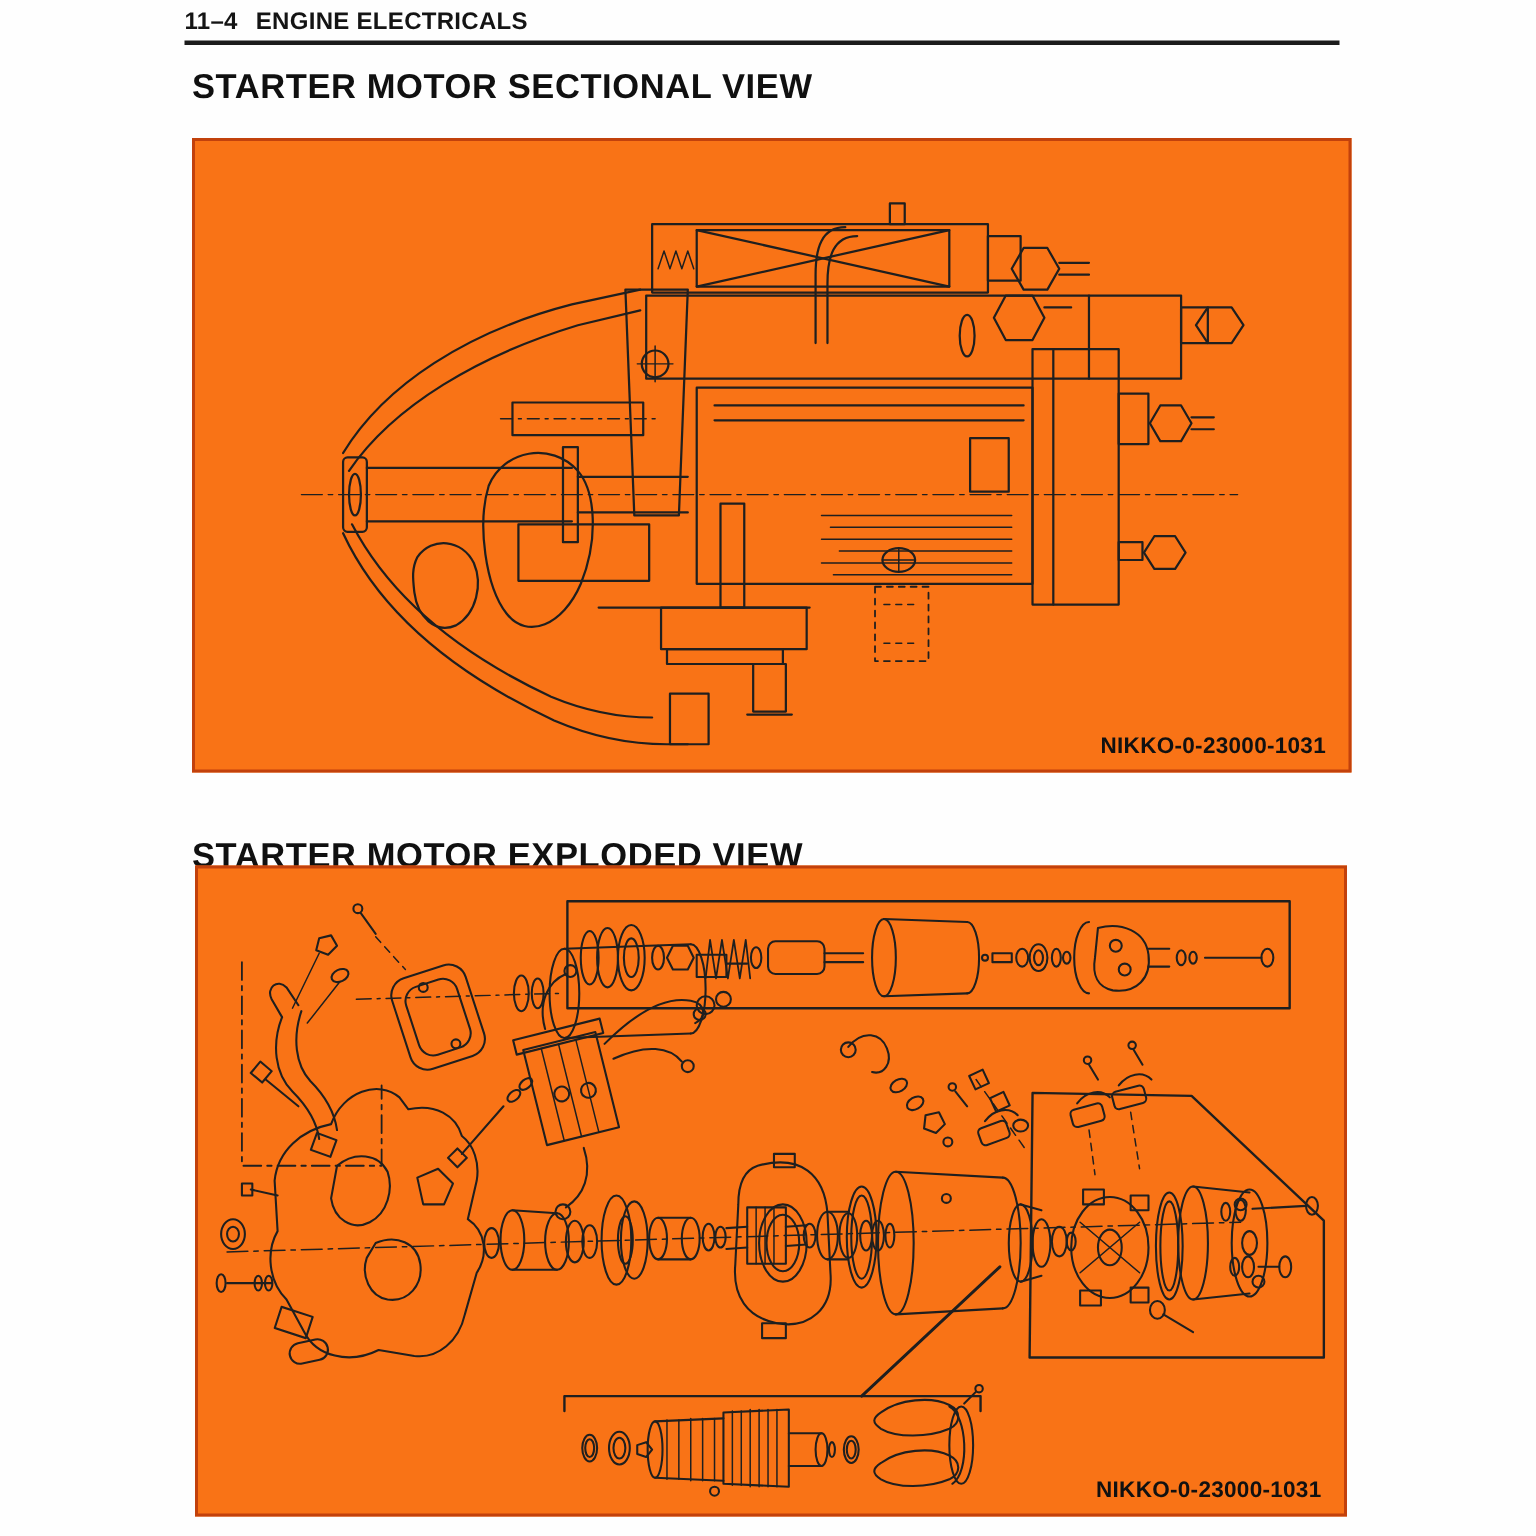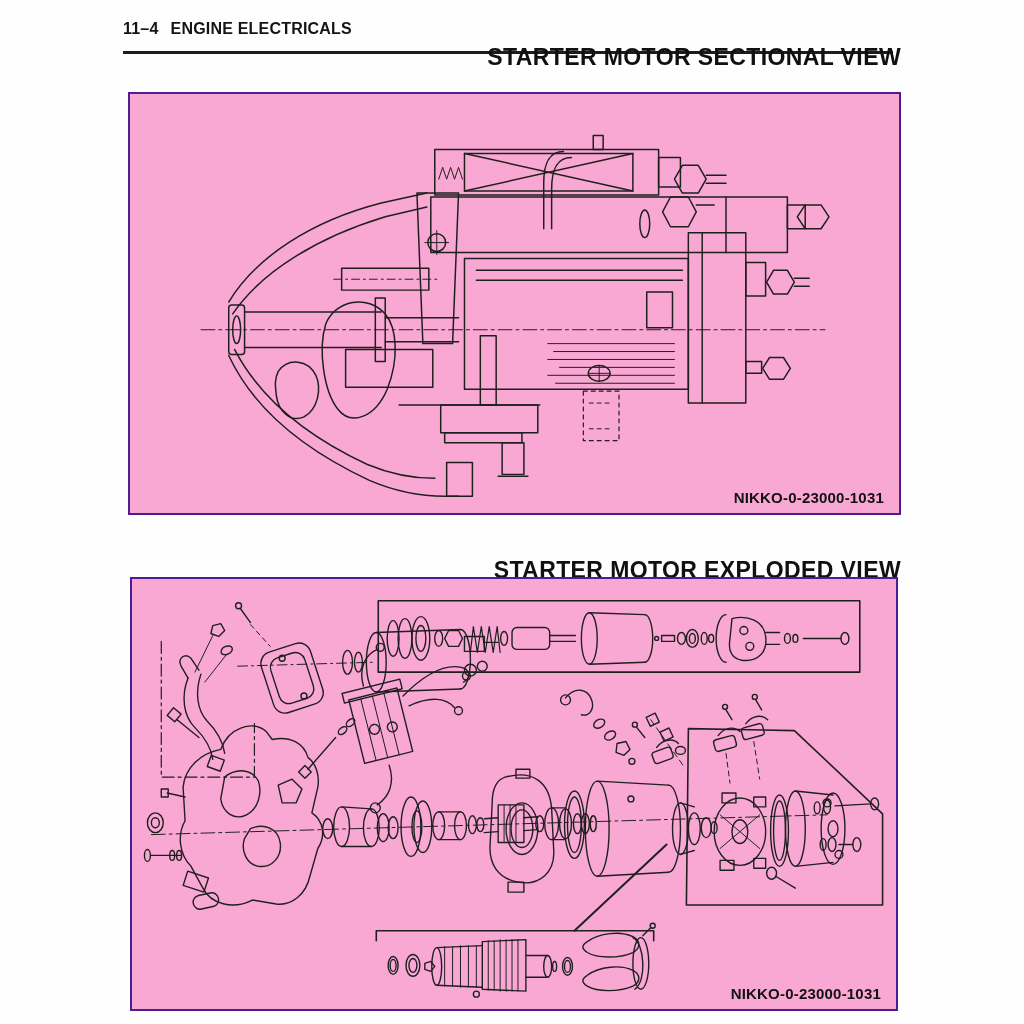--- a/index.html
+++ b/index.html
@@ -8,36 +8,35 @@
     background:#ffffff;
     font-family:"Liberation Sans", sans-serif;
     color:#141414;
     position:relative;
     overflow:hidden;
   }
   .page{position:absolute;inset:0;background:#fefefe;}
   .page-header{
     position:absolute;left:123px;top:6px;width:770px;
     border-bottom:3px solid #1c1c1c;
-    padding-bottom:13px;
+    padding-bottom:3px;
     font-size:16px;font-weight:700;letter-spacing:.2px;
     white-space:nowrap;
-    margin-top:14px;
   }
   .page-header .page-num{margin-right:12px;}
   .fig-title{
-    position:absolute;left:128px;width:773px;text-align:right;
+    position:absolute;left:128px;width:773px;text-align:left;
     font-size:23px;font-weight:700;letter-spacing:.4px;
     color:#101010;
   }
   .fig-title-1{top:44px;}
   .fig-title-2{top:557px;}
   .figure-box{
-    position:absolute;background:#f9a8d4;
-    border:2px solid #4c1d95;
+    position:absolute;background:#f97316;
+    border:2px solid #c2410c;
   }
   .figure-box-1{left:128px;top:92px;width:769px;height:419px;}
   .figure-box-2{left:130px;top:577px;width:764px;height:430px;}
   .figure-box svg{position:absolute;left:0;top:0;width:100%;height:100%;}
   .fig-caption{
     position:absolute;right:15px;bottom:7px;
     font-size:15px;font-weight:700;letter-spacing:.2px;
     color:#111;
   }
 </style>

